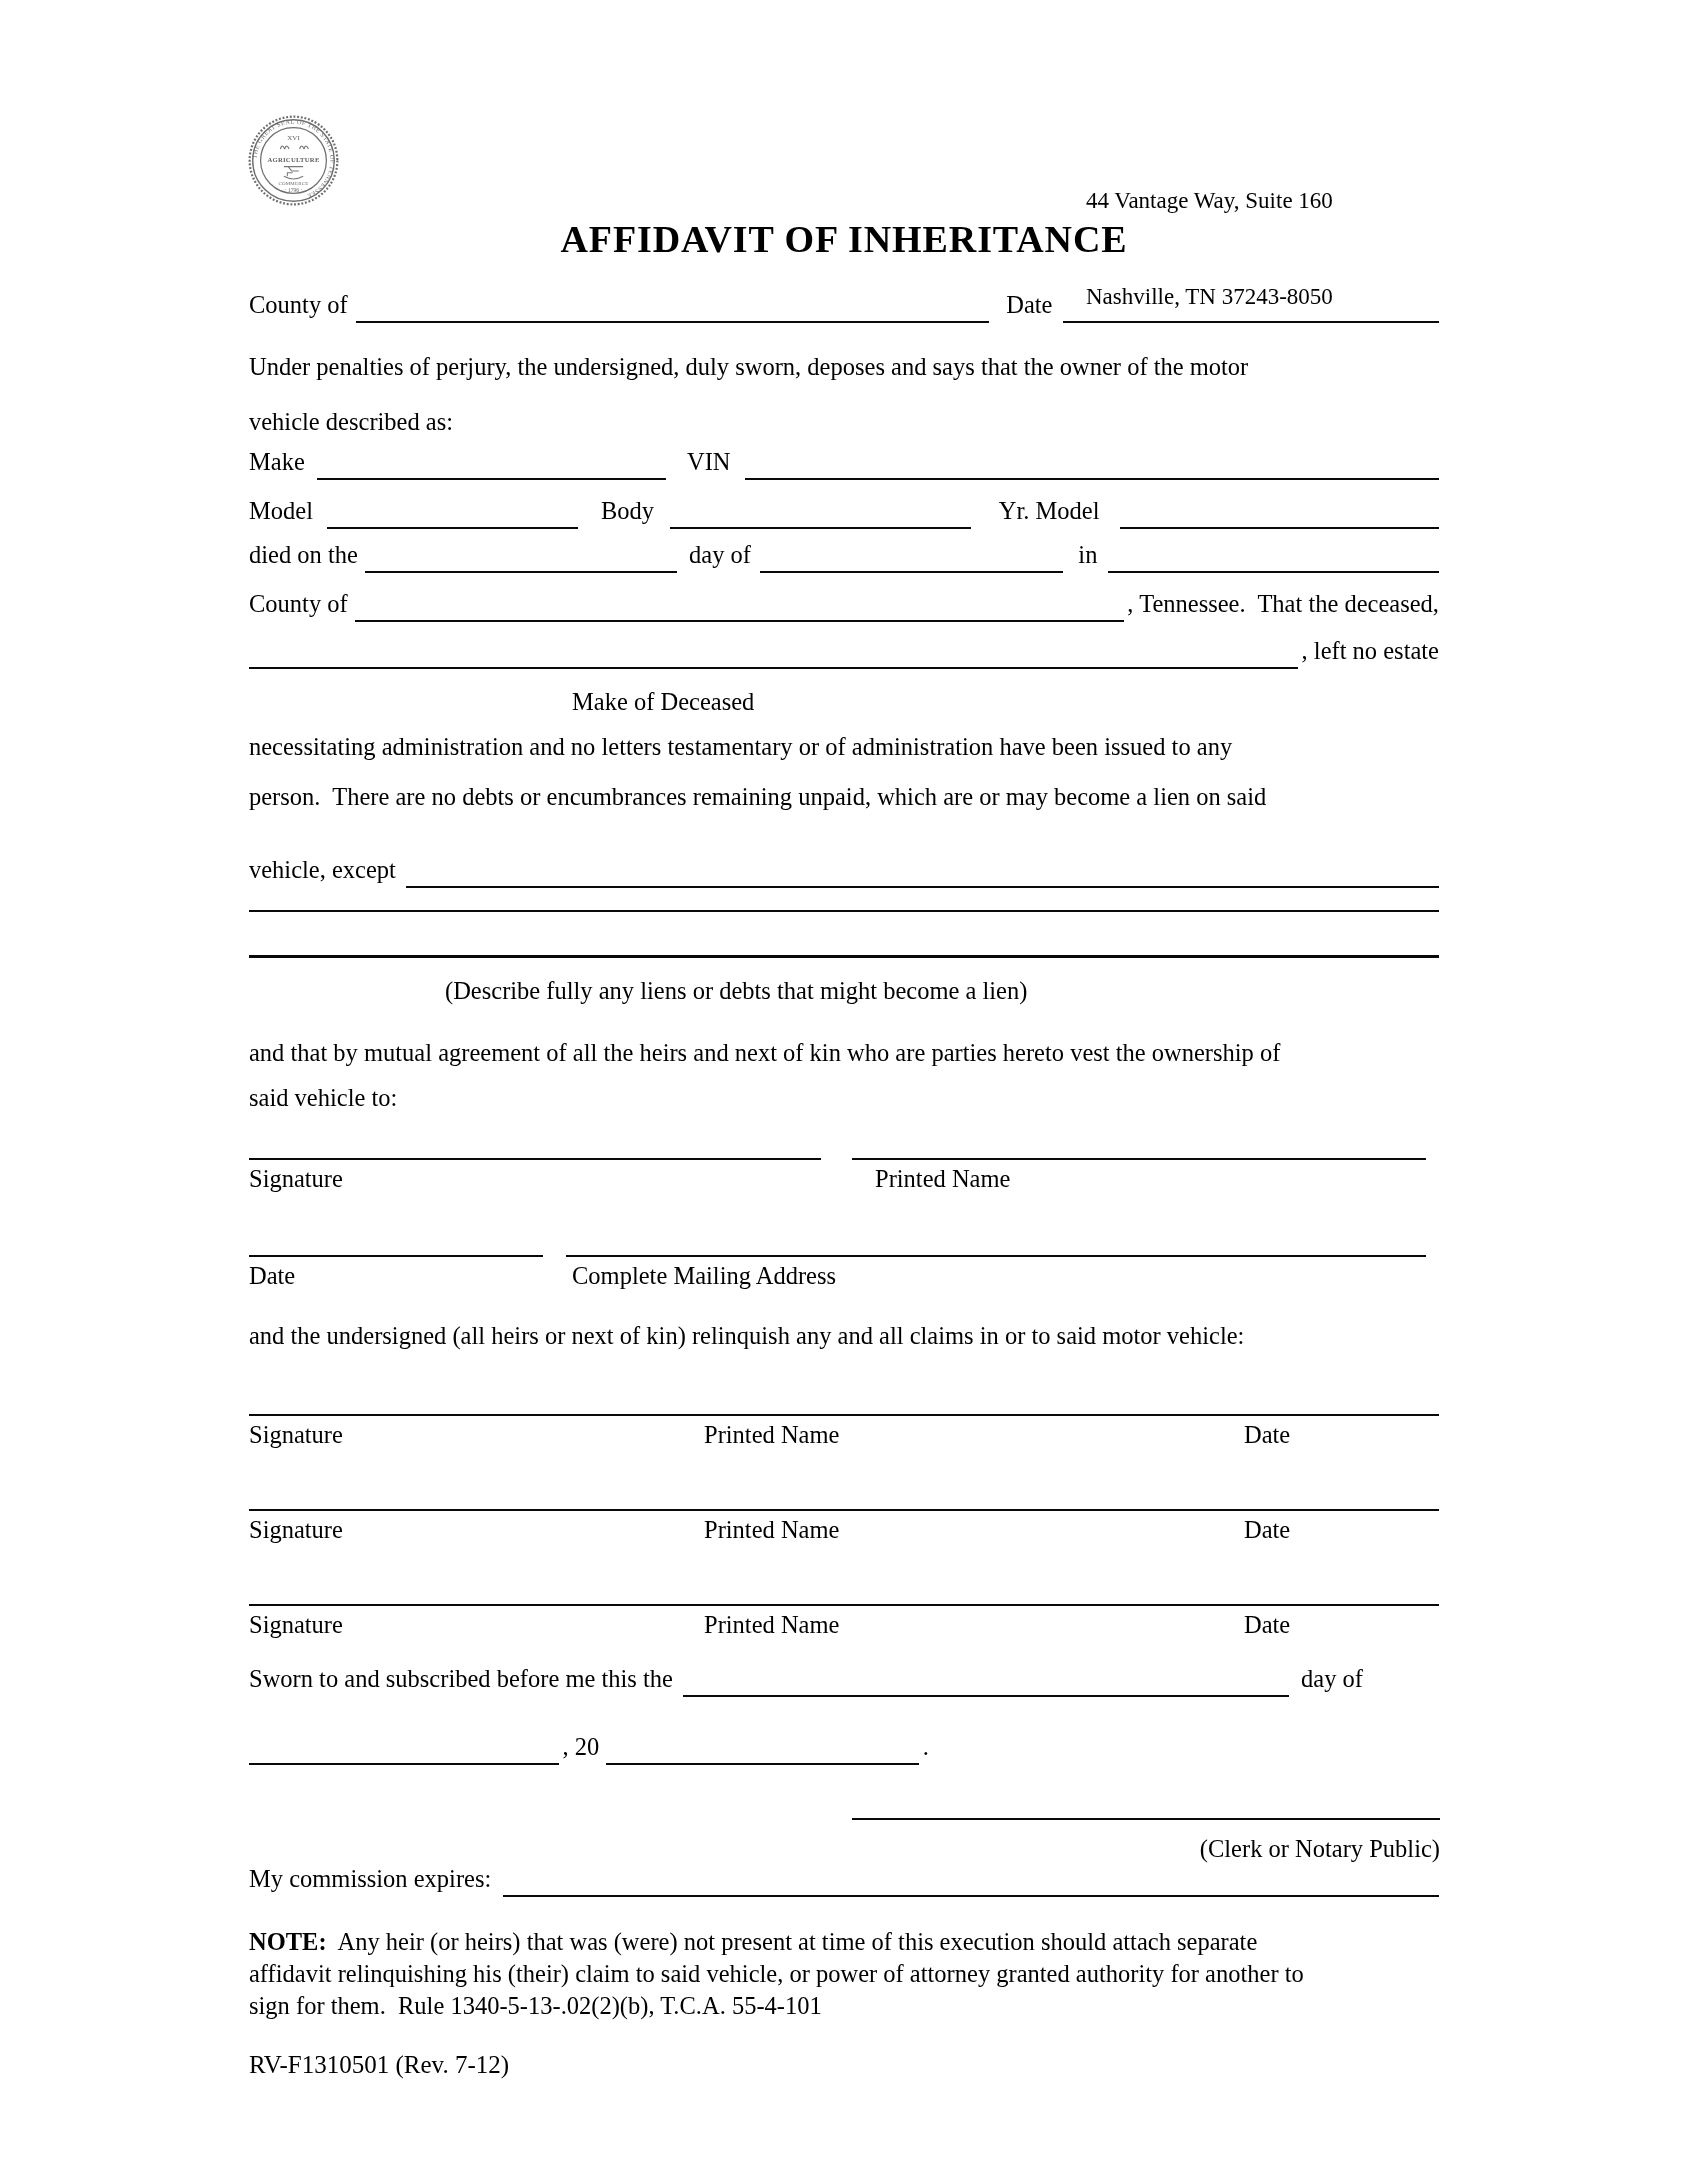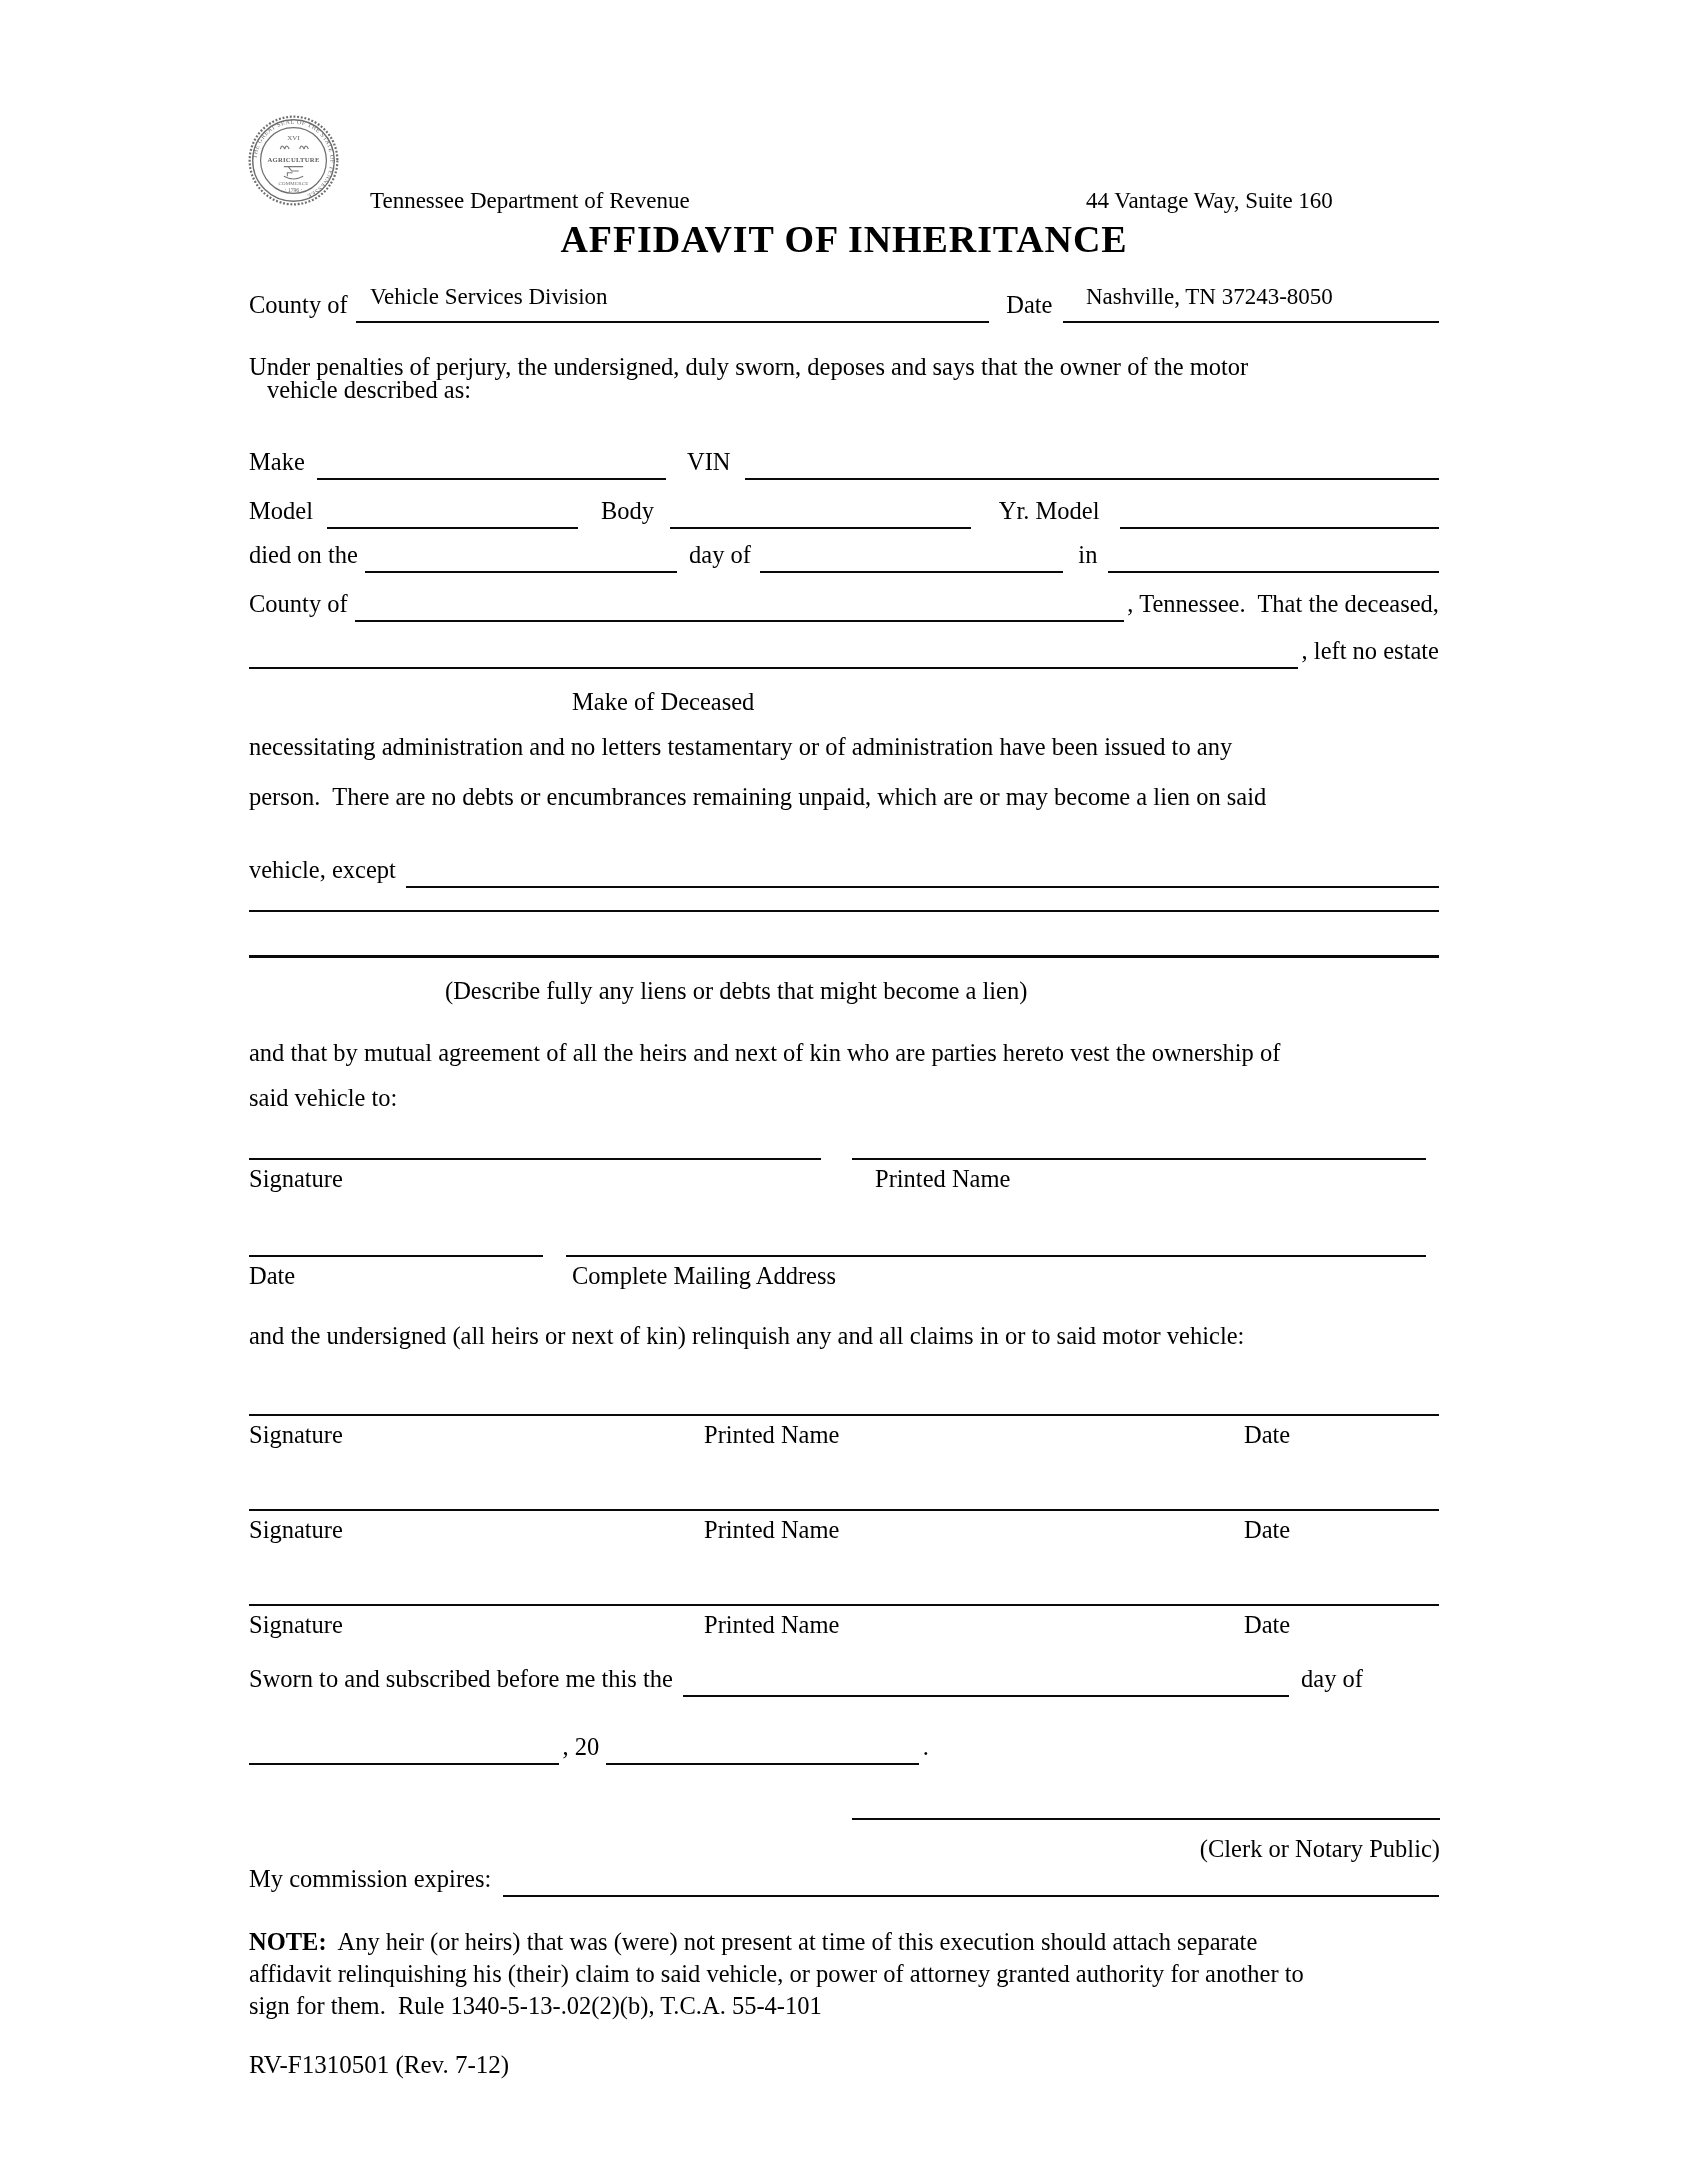--- a/index.html
+++ b/index.html
@@ -53,41 +53,37 @@
     <path d="M38 40 q2 -7 5 0 M43 40 q2 -7 5 0 M60 40 q2 -7 5 0 M65 40 q2 -7 5 0" fill="none" stroke="#777" stroke-width="1.3"></path>
     <text x="53" y="55" font-size="7.6" font-weight="bold" fill="#5f5f5f" text-anchor="middle" letter-spacing="0.3">AGRICULTURE</text>
 
     <path d="M42 60 h22 M47 60 l4 5 h8" fill="none" stroke="#777" stroke-width="1.3"></path>
 
     <path d="M42 71 q11 6 22 0 M46 71 v-4 h6" fill="none" stroke="#777" stroke-width="1.2"></path>
     <text x="53" y="81" font-size="5.6" fill="#6a6a6a" text-anchor="middle" letter-spacing="0.3">COMMERCE</text>
     <text x="53" y="89" font-size="6.4" fill="#666" text-anchor="middle">· 1796 ·</text>
   </svg>
 
-  <div class="hdr-text" style="left:370px; top:121px;">
-    <div>Tennessee Department of Revenue</div>
-    <div>Vehicle Services Division</div>
-  </div>
 
   <div class="hdr-text" style="left:1086px; top:121px;">
     <div>44 Vantage Way, Suite 160</div>
     <div>Nashville, TN 37243-8050</div>
   </div>
 
   <div class="title">AFFIDAVIT OF INHERITANCE</div>
 
   <div class="row" style="top:285px;">
     <span class="lbl">County of</span>
     <span class="fill grow" style="margin-left:8.7px;"></span>
     <span class="lbl" style="margin-left:17.5px;">Date</span>
     <span class="fill" style="margin-left:10.5px; width:376px;"></span>
   </div>
 
   <div class="txt" style="top:353px;">Under penalties of perjury, the undersigned, duly sworn, deposes and says that the owner of the motor</div>
-  <div class="txt" style="top:376px;margin-left:18px;">vehicle described as:</div>
+  <div class="txt" style="top:408px;">vehicle described as:</div>
 
   <div class="row" style="top:491px;">
     <span class="lbl">Model</span>
     <span class="fill" style="margin-left:14px; width:251px;"></span>
     <span class="lbl" style="margin-left:23px;">Body</span>
     <span class="fill" style="margin-left:15.7px; width:301px;"></span>
     <span class="lbl" style="margin-left:28px;">Yr. Model</span>
     <span class="fill grow" style="margin-left:21px;"></span>
   </div>
 

